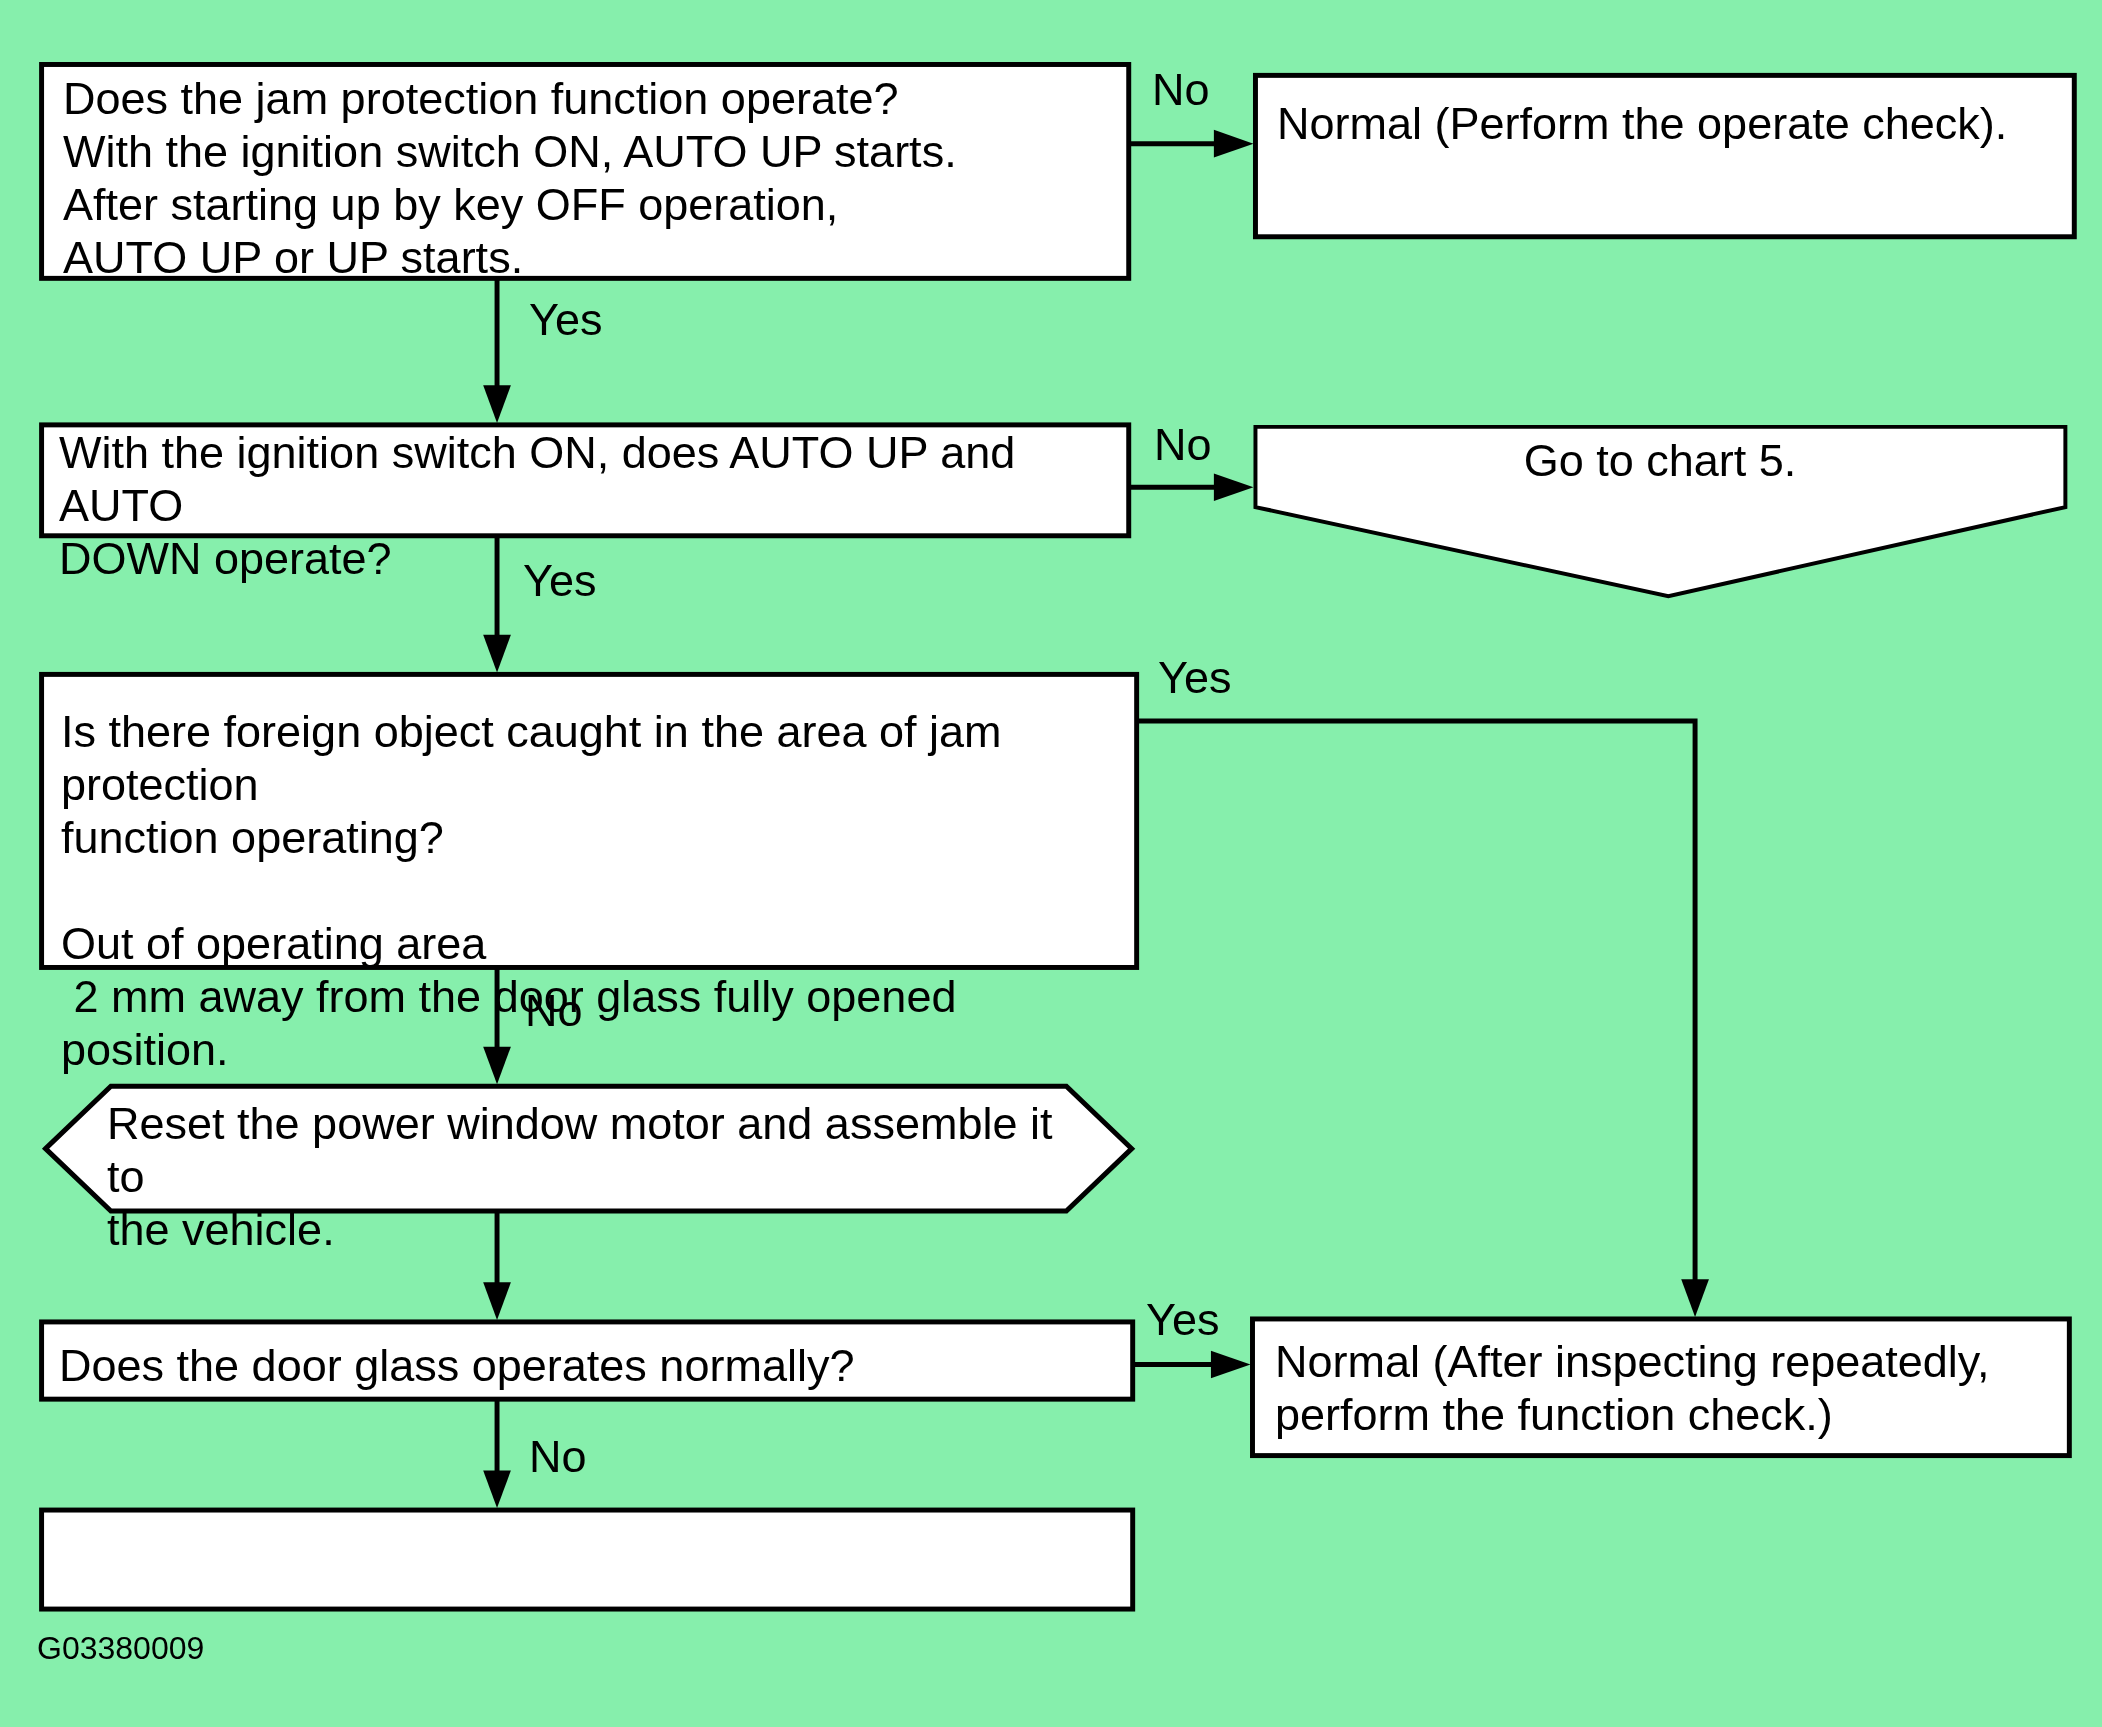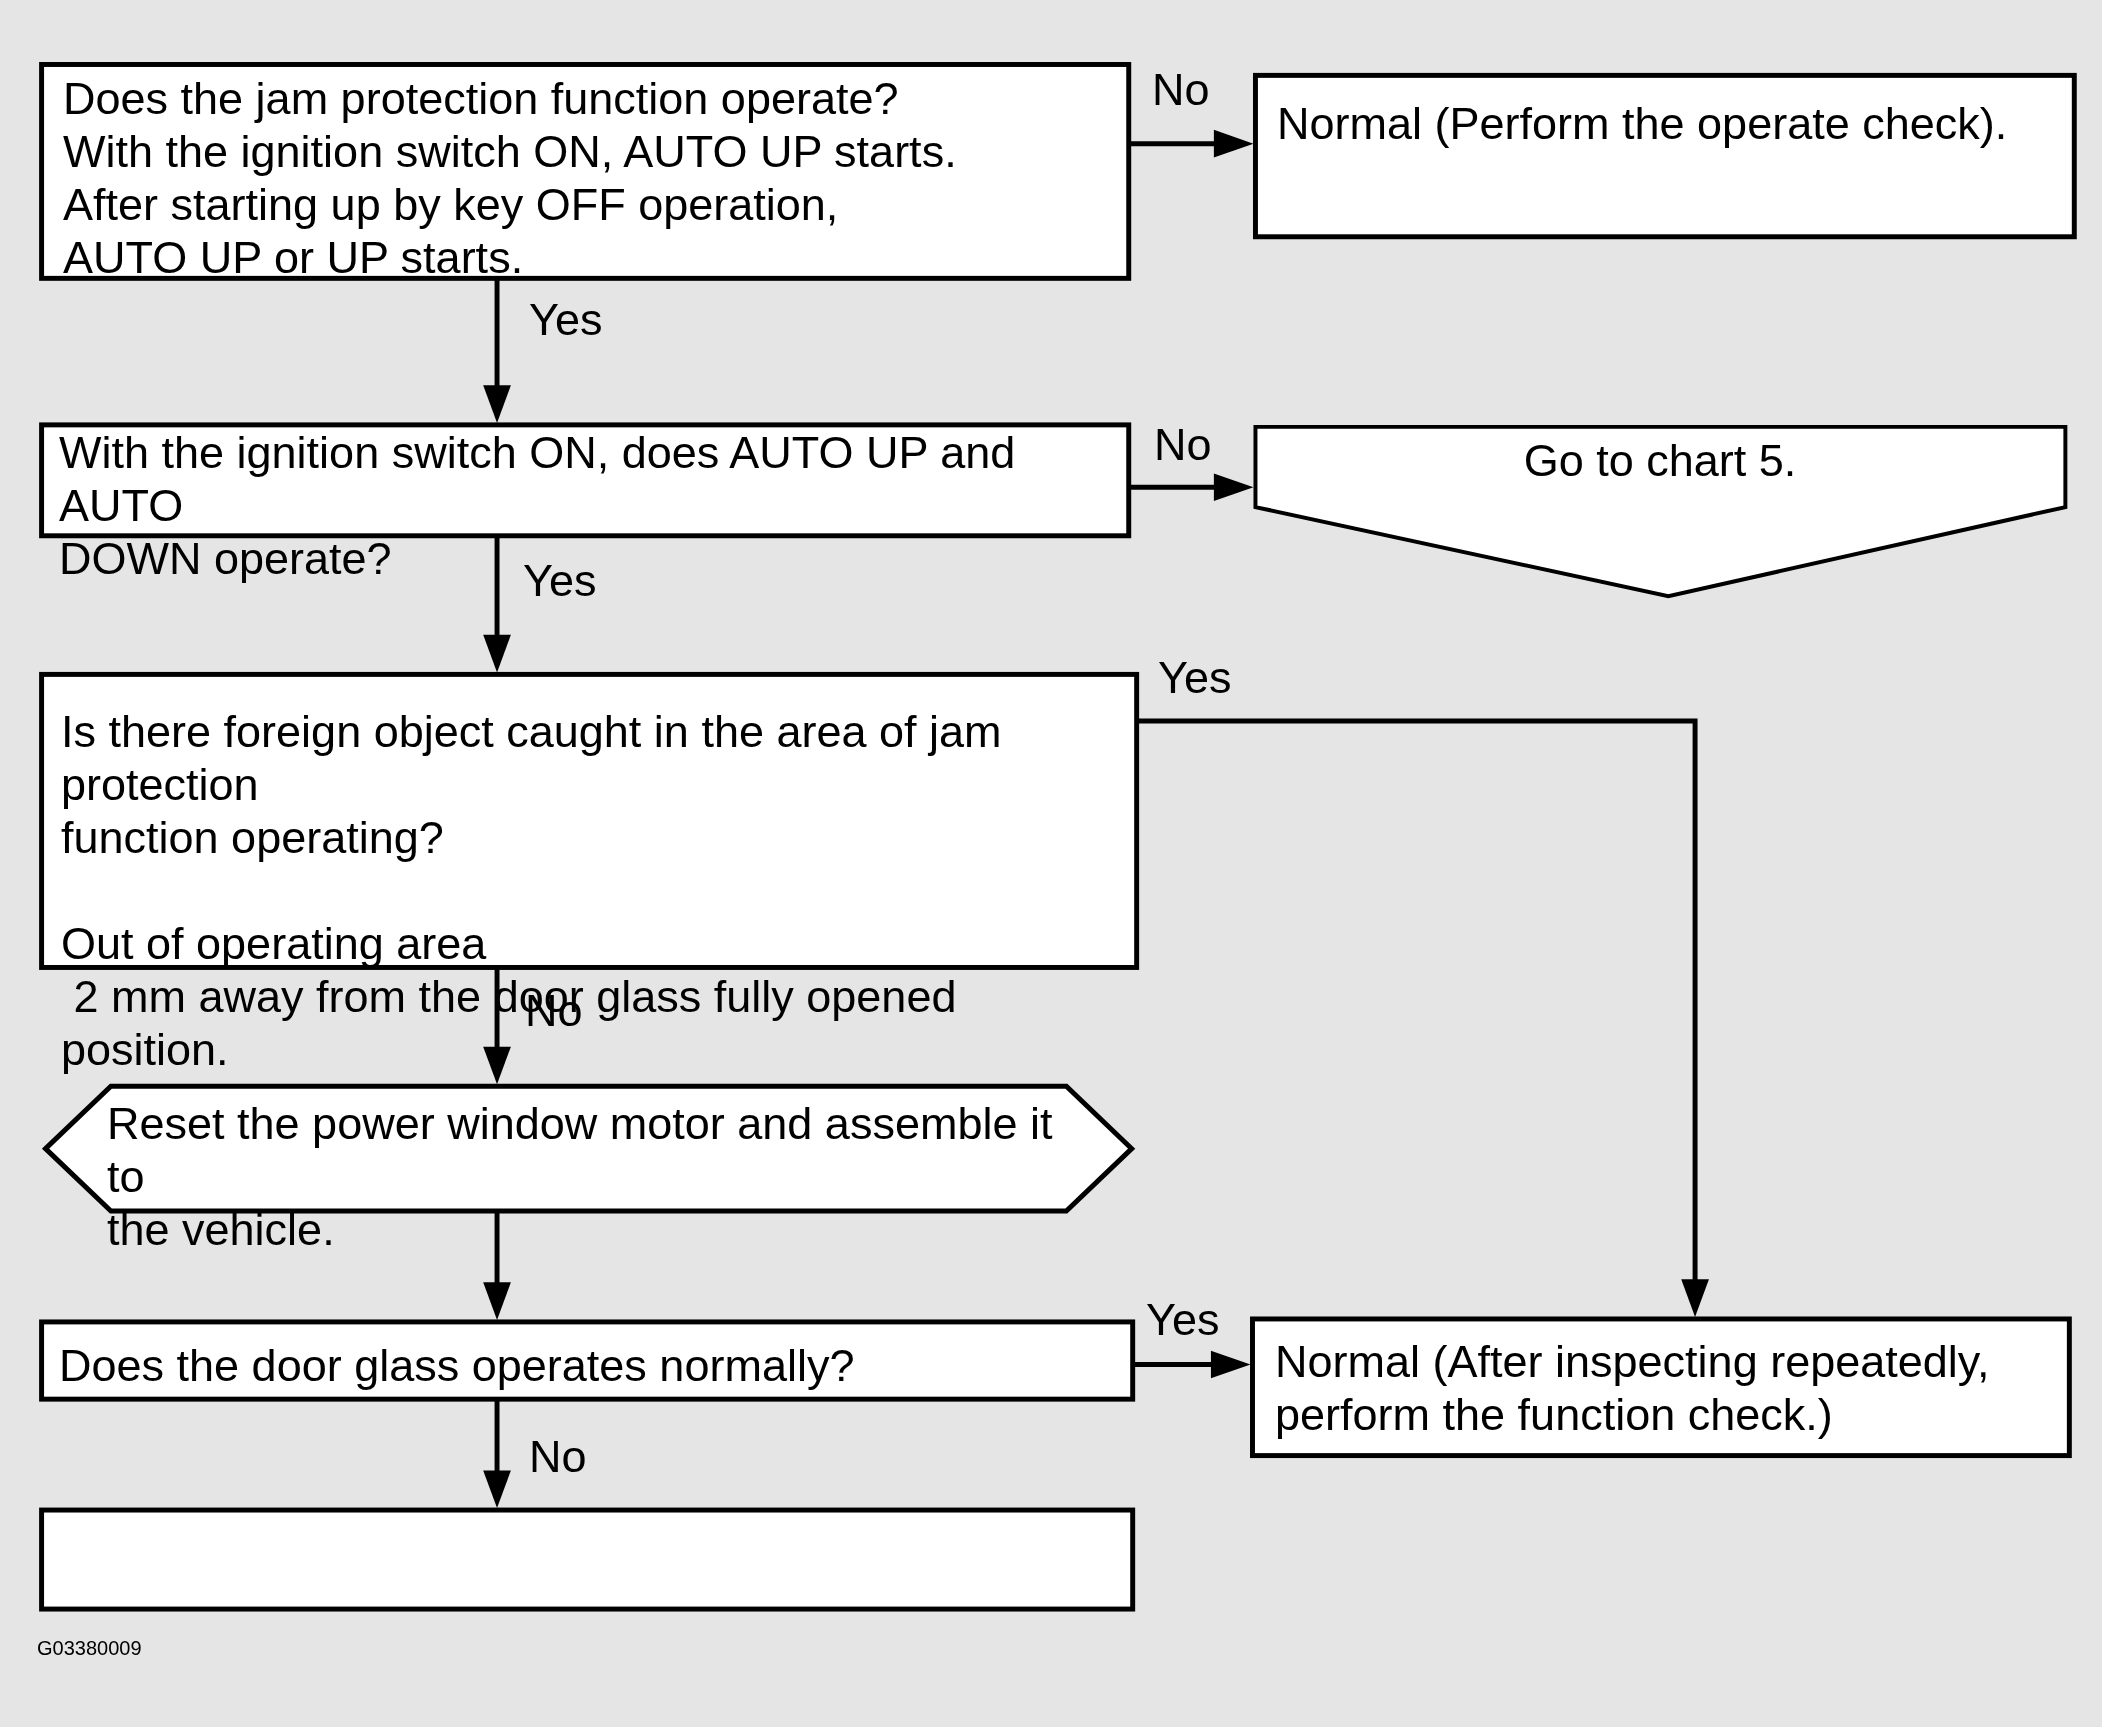--- a/index.html
+++ b/index.html
@@ -4,21 +4,21 @@
 <style>
   html, body {
     margin: 0;
     padding: 0;
     background: #ffffff;
   }
   .canvas {
     position: relative;
     width: 2103px;
     height: 1728px;
-    background: #e5e5e5;
+    background: #86efac;
     font-family: "Liberation Sans", sans-serif;
     color: #000000;
     overflow: hidden;
   }
   .shapes {
     position: absolute;
     left: 0;
     top: 0;
   }
   .txt {
@@ -32,21 +32,21 @@
     position: absolute;
     font-size: 45px;
     line-height: 53px;
     color: #000000;
   }
   .center {
     text-align: center;
   }
   .caption {
     position: absolute;
-    font-size: 20px;
+    font-size: 32px;
     line-height: 36px;
     color: #000000;
   }
 </style>
 </head>
 <body>
 
 <div class="canvas">
 
   <svg class="shapes" width="2103" height="1728" viewBox="0 0 2124 1745" xmlns="http://www.w3.org/2000/svg">

